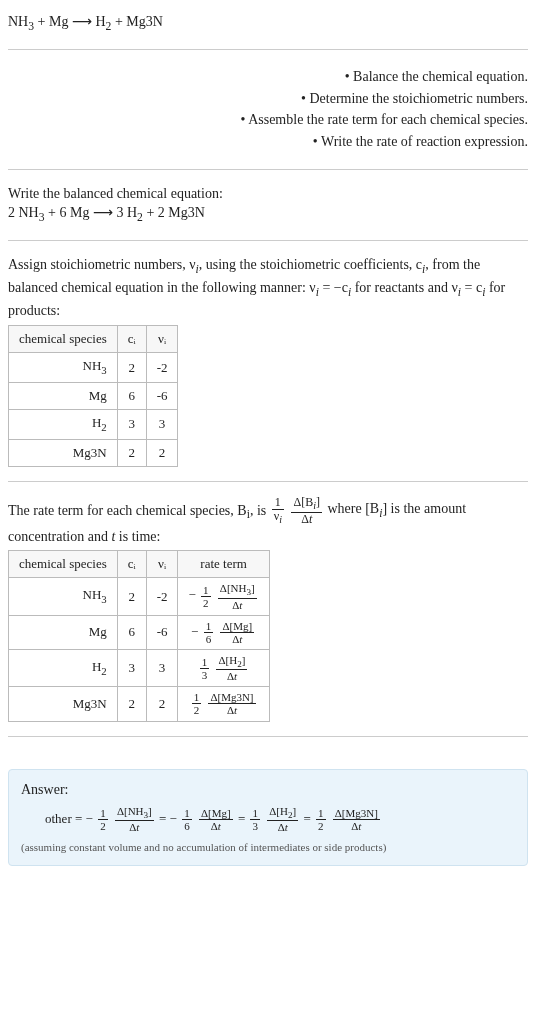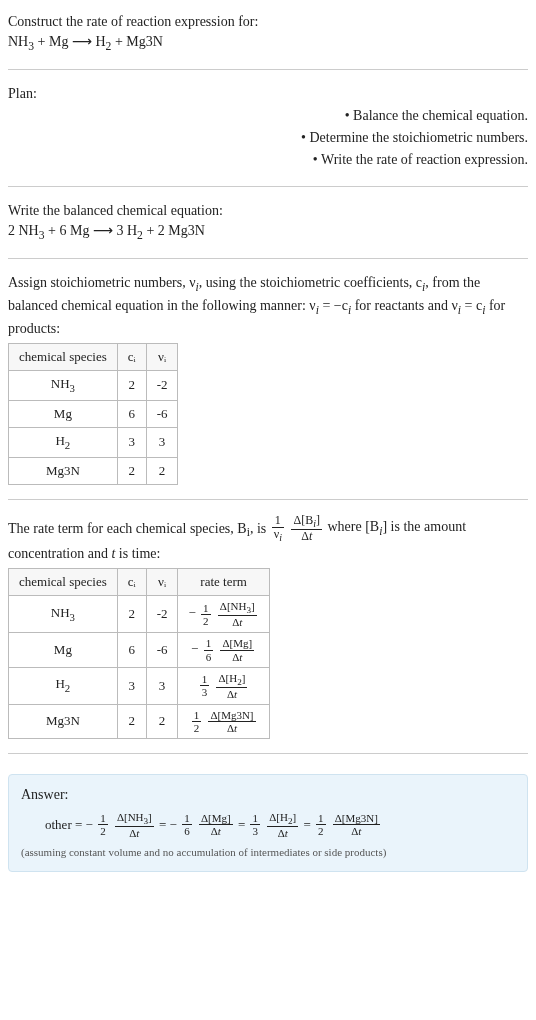--- a/index.html
+++ b/index.html
@@ -22,61 +22,60 @@
   }
   table.data th, table.data td {
     border: 1px solid #bbb;
     padding: 4px 10px;
     text-align: center;
     font-weight: normal;
     font-size: 13px;
     white-space: nowrap;
   }
   table.data th { background: #f7f7f7; }
-  table.data td.left, table.data th.left { text-align: center; }
+  table.data td.left, table.data th.left { text-align: right; }
   .frac {
     display: inline-block;
     vertical-align: middle;
     text-align: center;
     font-size: 12px;
     line-height: 1.1;
     margin: 0 2px;
   }
   .frac .num { display: block; border-bottom: 1px solid #222; padding: 0 2px; }
   .frac .den { display: block; padding: 0 2px; }
   .smallfrac { font-size: 11px; }
   .footnote { font-size: 11px; color: #666; margin-top: 4px; }
   .answer-box {
     background: #eaf4fb;
     border: 1px solid #cfe3f0;
     border-radius: 4px;
     padding: 10px 12px;
-    margin-top: 6px;
+    margin-top: 18px;
   }
   .answer-box .label { font-size: 14px; margin-bottom: 6px; }
   .answer-box .note { font-size: 11px; color: #555; margin-top: 6px; }
   .eqline { white-space: nowrap; font-size: 13px; padding-left: 24px; }
   .inline-mid { vertical-align: middle; }
   .ital { }
 </style>
 </head>
 <body>
 
 <div class="section">
-  <div>Construct the rate of reaction expression for:</div>
   <div>NH<sub>3</sub> + Mg ⟶ H<sub>2</sub> + Mg3N</div>
 </div>
 
 <hr class="divider">
 
 <div class="section">
-  <div>Plan:</div>
   <div class="plan-bullets">
     <div>• Balance the chemical equation.</div>
     <div>• Determine the stoichiometric numbers.</div>
+    <div>• Assemble the rate term for each chemical species.</div>
     <div>• Write the rate of reaction expression.</div>
   </div>
 </div>
 
 <hr class="divider">
 
 <div class="section">
   <div>Write the balanced chemical equation:</div>
   <div>2 NH<sub>3</sub> + 6 Mg ⟶ 3 H<sub>2</sub> + 2 Mg3N</div>
 </div>

